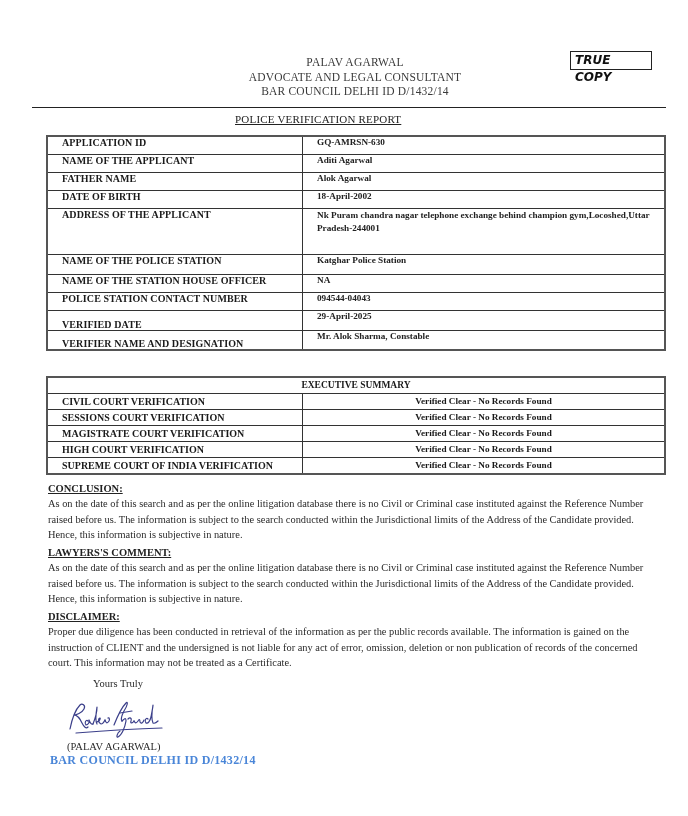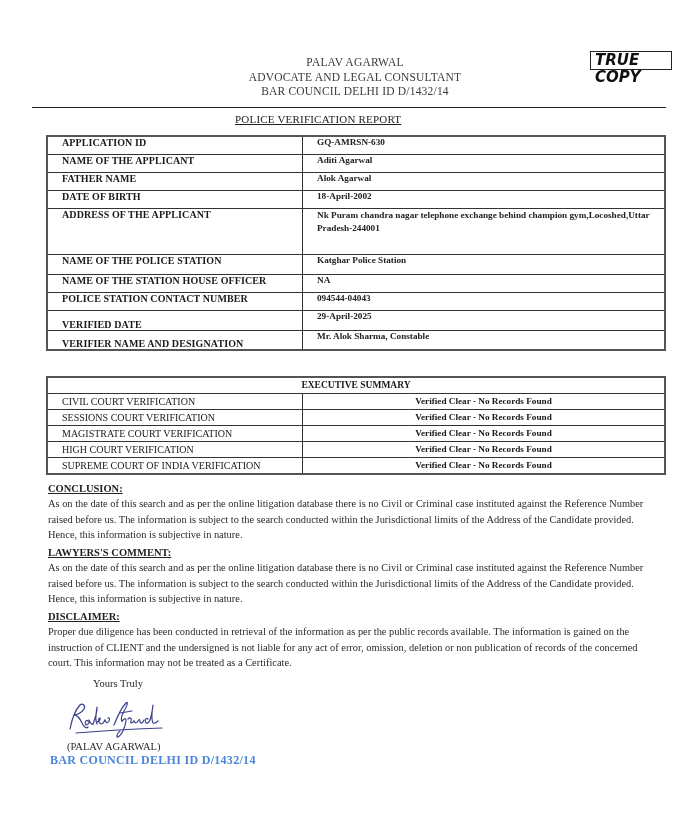--- a/index.html
+++ b/index.html
@@ -29,26 +29,25 @@
     .true-copy {
       position: absolute;
       left: 570px;
       top: 51px;
       width: 76px;
       height: 17px;
       border: 1px solid #222;
       font-family: "DejaVu Sans", "Liberation Sans", sans-serif;
       font-style: italic;
       font-weight: bold;
-      font-size: 15px;
+      font-size: 12px;
       line-height: 17px;
       padding-left: 4px;
       box-sizing: content-box;
       color: #111;
-      margin-left: 20px;
     }
     .rule {
       position: absolute;
       left: 32px;
       top: 107px;
       width: 634px;
       height: 1px;
       background: #222;
     }
     .report-title {
@@ -97,21 +96,21 @@
     }
     .summary-table td.head {
       text-align: center;
       font-weight: bold;
       font-size: 9.5px;
       height: 15px;
       line-height: 15px;
     }
     .summary-table td.k {
       width: 226px;
-      font-weight: normal;
+      font-weight: bold;
       font-size: 10px;
       height: 15px;
       line-height: 15px;
     }
     .summary-table td.v {
       text-align: center;
       font-weight: bold;
       font-size: 9.2px;
       line-height: 15px;
     }

